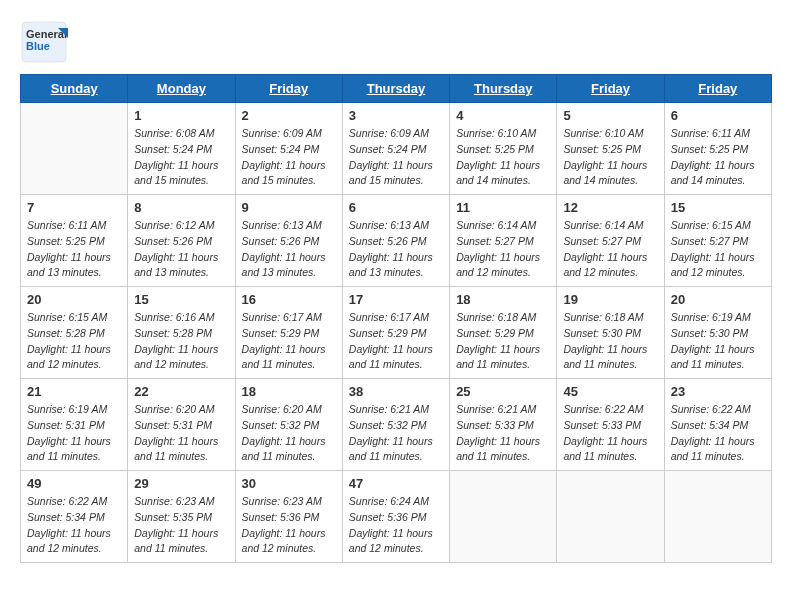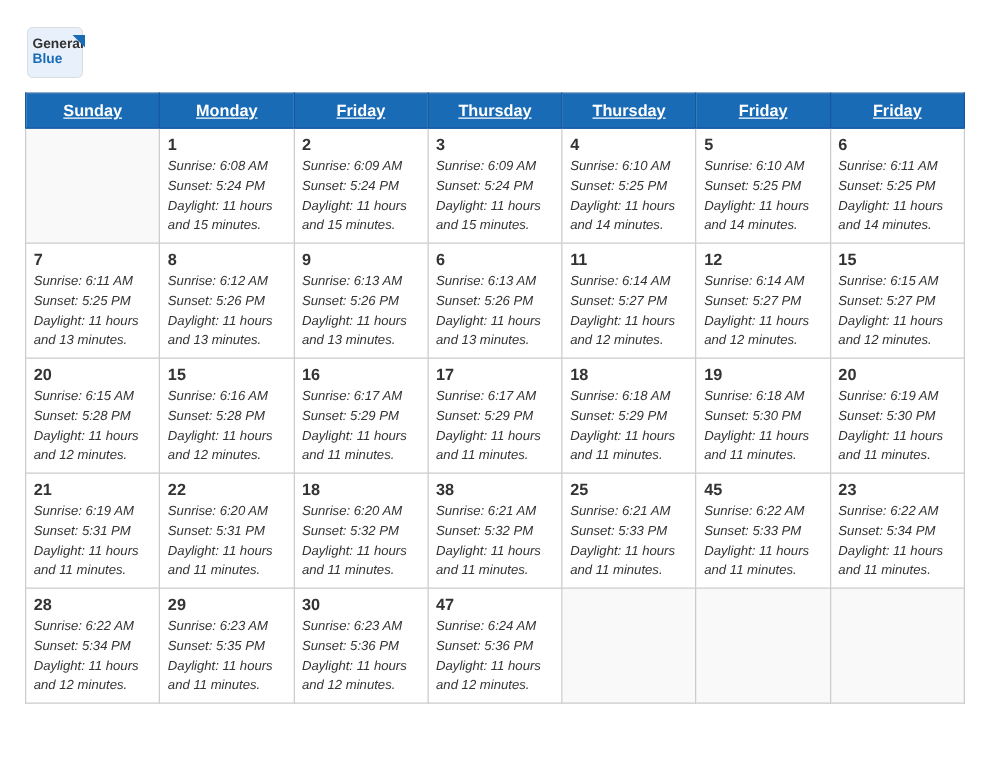--- a/index.html
+++ b/index.html
@@ -218,21 +218,21 @@
           <div class="day-num">45</div>
           <div class="day-info">Sunrise: 6:22 AM<br>Sunset: 5:33 PM<br>Daylight: 11 hours and 11 minutes.</div>
         </td>
         <td>
           <div class="day-num">23</div>
           <div class="day-info">Sunrise: 6:22 AM<br>Sunset: 5:34 PM<br>Daylight: 11 hours and 11 minutes.</div>
         </td>
       </tr>
       <tr>
         <td>
-          <div class="day-num">28</div>
+          <div class="day-num">49</div>
           <div class="day-info">Sunrise: 6:22 AM<br>Sunset: 5:34 PM<br>Daylight: 11 hours and 12 minutes.</div>
         </td>
         <td>
           <div class="day-num">29</div>
           <div class="day-info">Sunrise: 6:23 AM<br>Sunset: 5:35 PM<br>Daylight: 11 hours and 11 minutes.</div>
         </td>
         <td>
           <div class="day-num">30</div>
           <div class="day-info">Sunrise: 6:23 AM<br>Sunset: 5:36 PM<br>Daylight: 11 hours and 12 minutes.</div>
         </td>

